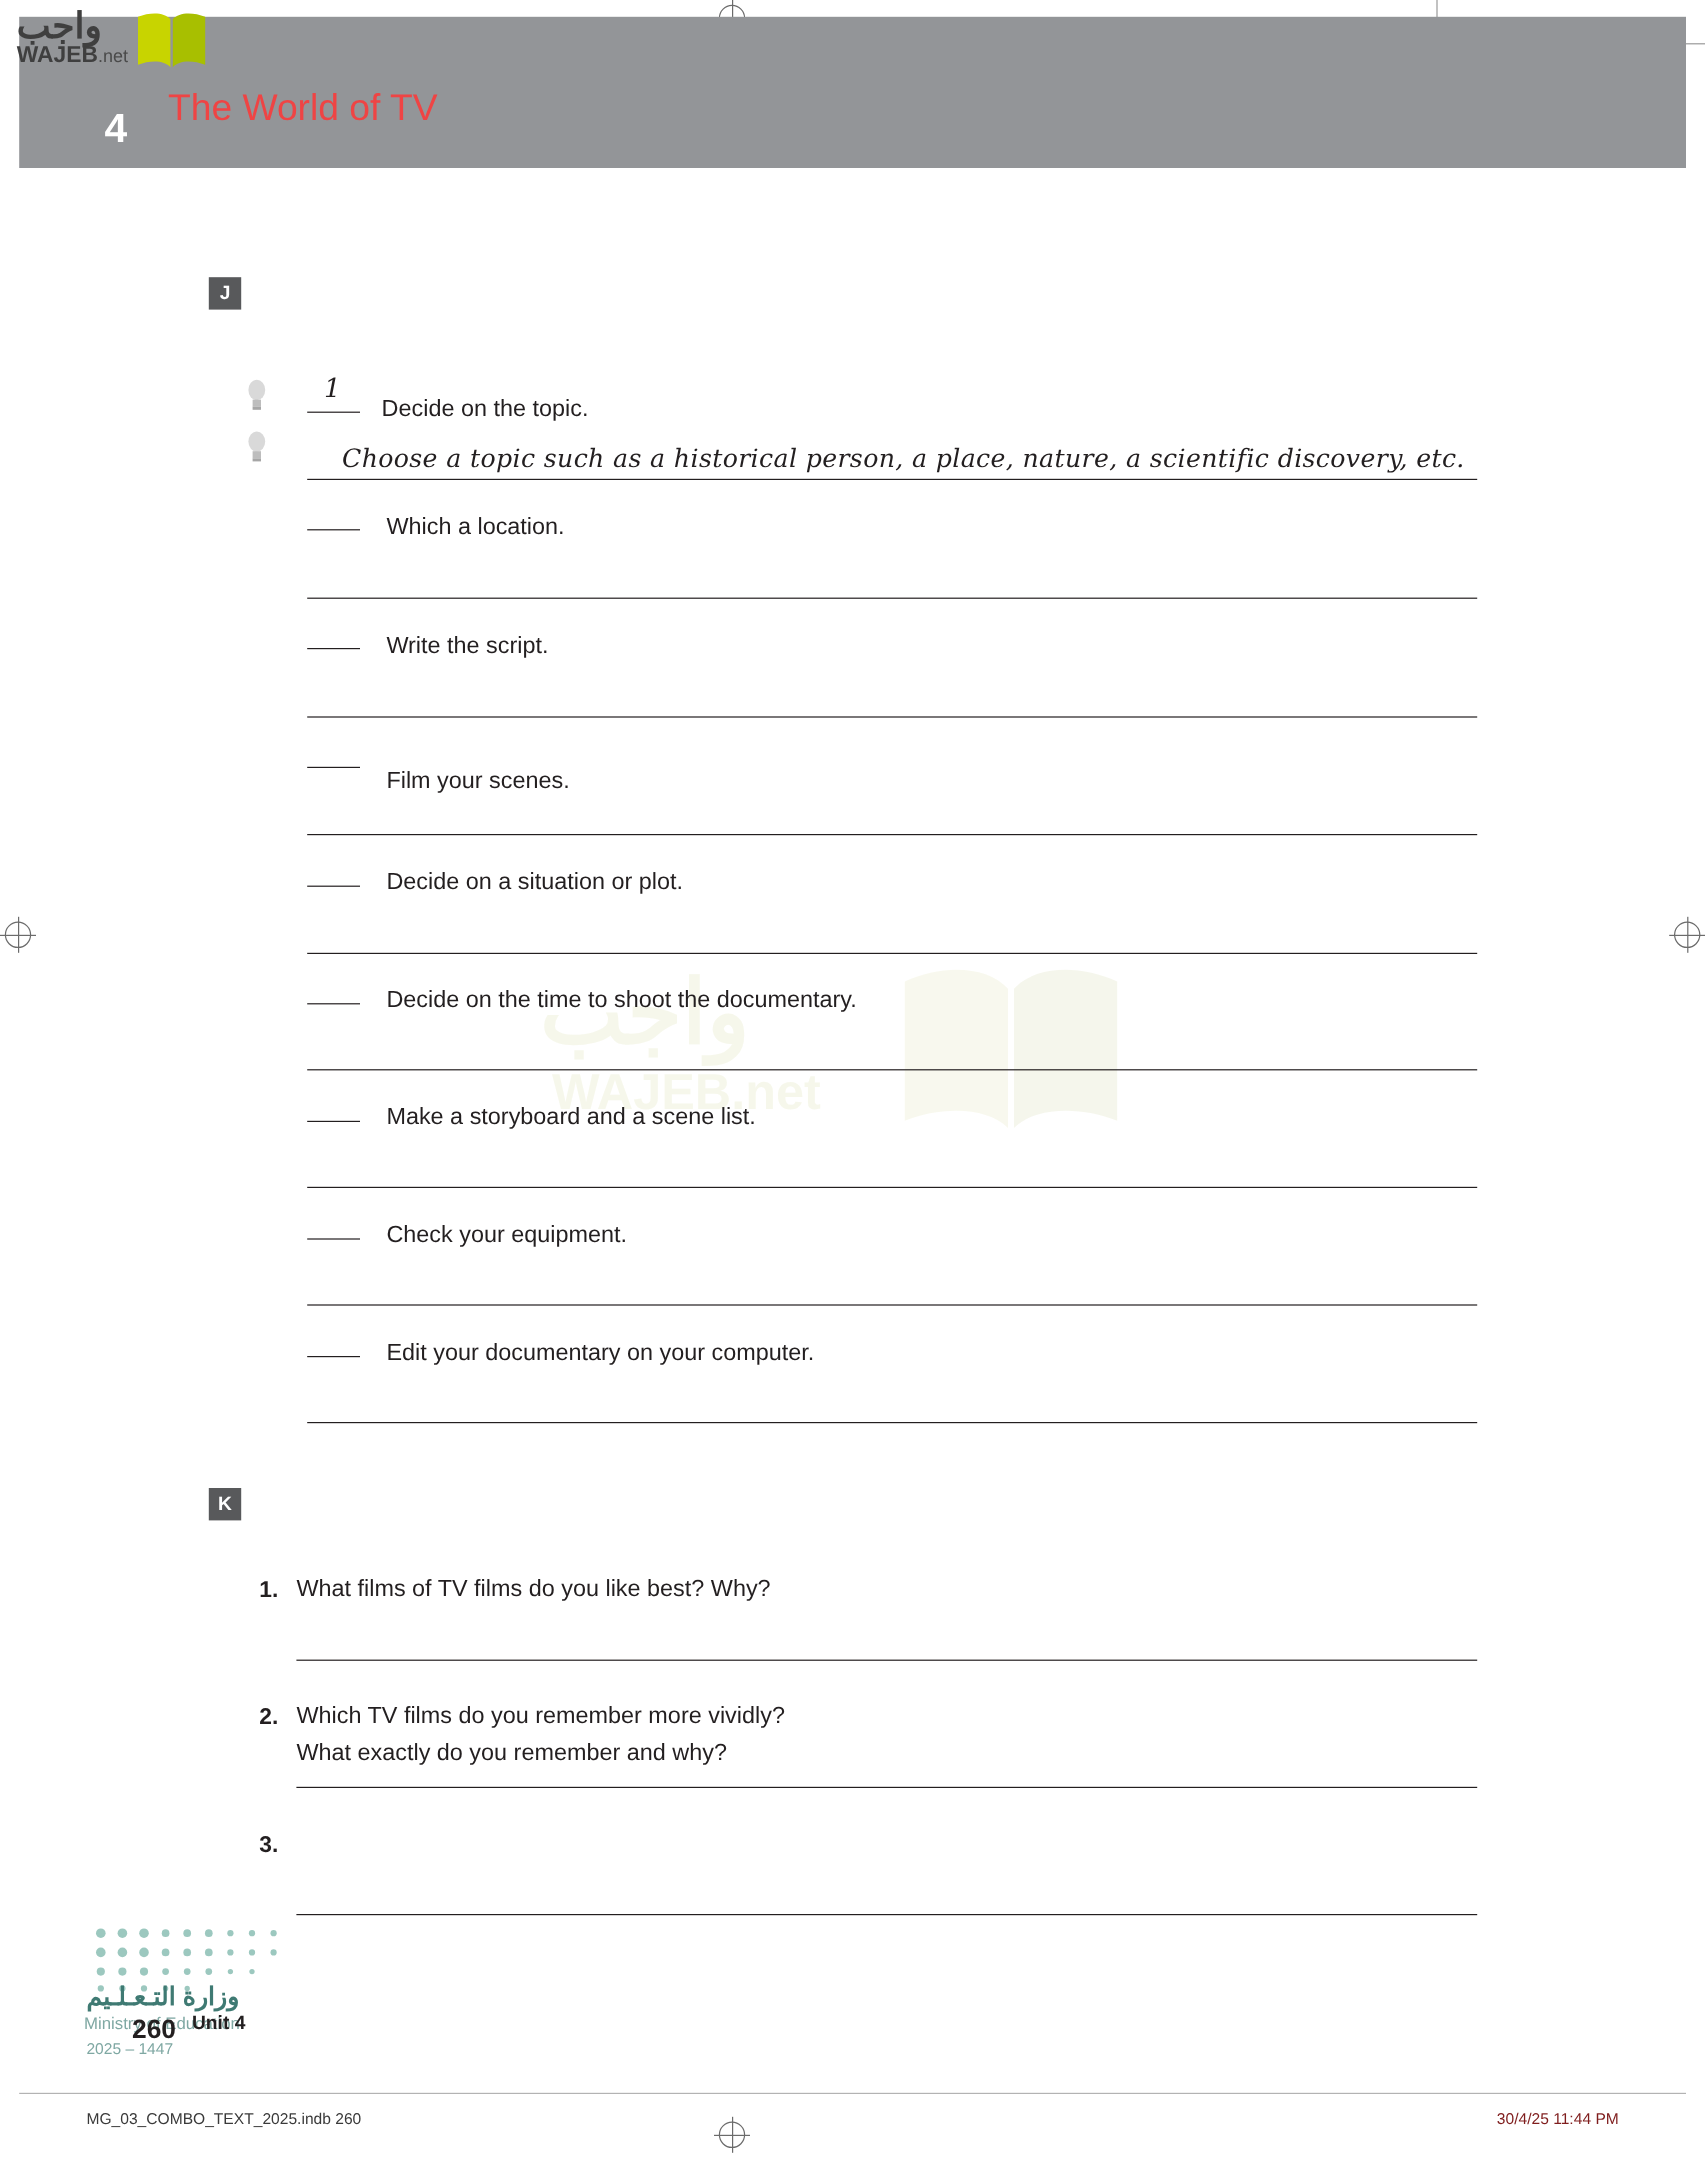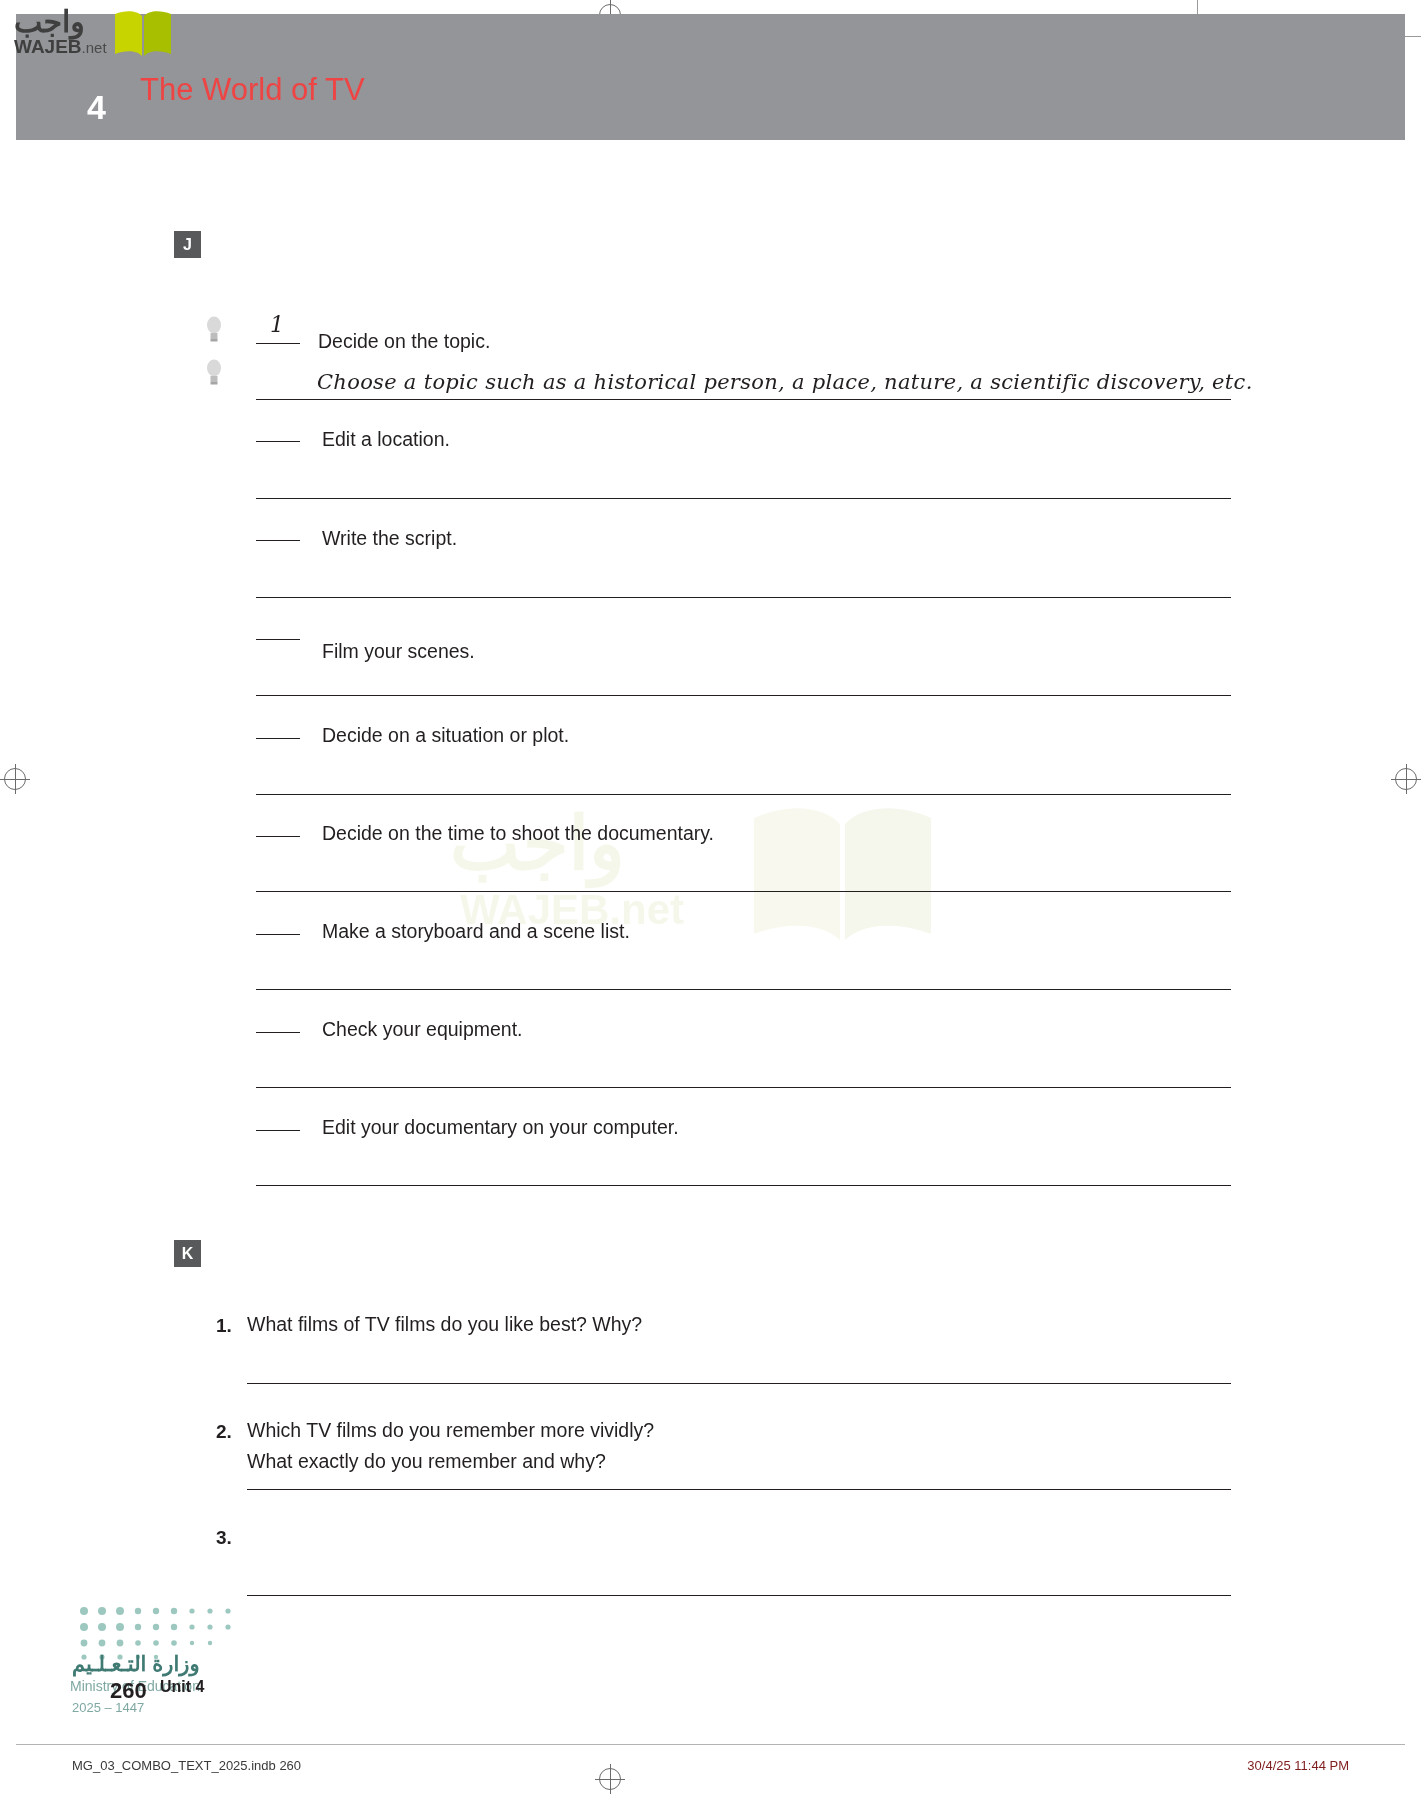--- a/index.html
+++ b/index.html
@@ -312,24 +312,24 @@
     <div class="blank-short" style="left:256px; top:342px;"></div>
     <div class="num-answer" style="left:270px; top:312px;">1</div>
     <div class="stage-text" style="left:318px; top:330px;">Decide on the topic.</div>
 
     <svg class="bulb" style="left:205px; top:358px;" viewBox="0 0 18 30">
       <ellipse cx="9" cy="10" rx="7" ry="8.5" fill="#d9d9d9"></ellipse>
       <rect x="5.5" y="18" width="7" height="6" fill="#bdbdbd"></rect>
       <rect x="5.5" y="24" width="7" height="2.5" fill="#a6a6a6"></rect>
     </svg>
     <div class="write-line" style="left:256px; top:398px; width:975px;"></div>
-    <div class="hand-answer" style="left:285px; top:370px;margin-left:32px;">Choose a topic such as a historical person, a place, nature, a scientific discovery, etc.</div>
+    <div class="hand-answer" style="left:285px; top:370px;">Choose a topic such as a historical person, a place, nature, a scientific discovery, etc.</div>
 
     <div class="blank-short" style="left:256px; top:440px;"></div>
-    <div class="stage-text" style="left:322px; top:428px;">Edit a location.</div>
+    <div class="stage-text" style="left:322px; top:428px;">Which a location.</div>
     <div class="write-line" style="left:256px; top:497px; width:975px;"></div>
 
     <div class="blank-short" style="left:256px; top:539px;"></div>
     <div class="stage-text" style="left:322px; top:527px;">Write the script.</div>
     <div class="write-line" style="left:256px; top:596px; width:975px;"></div>
 
     <div class="blank-short" style="left:256px; top:638px;"></div>
     <div class="stage-text" style="left:322px; top:640px;">Film your scenes.</div>
     <div class="write-line" style="left:256px; top:694px; width:975px;"></div>
 

